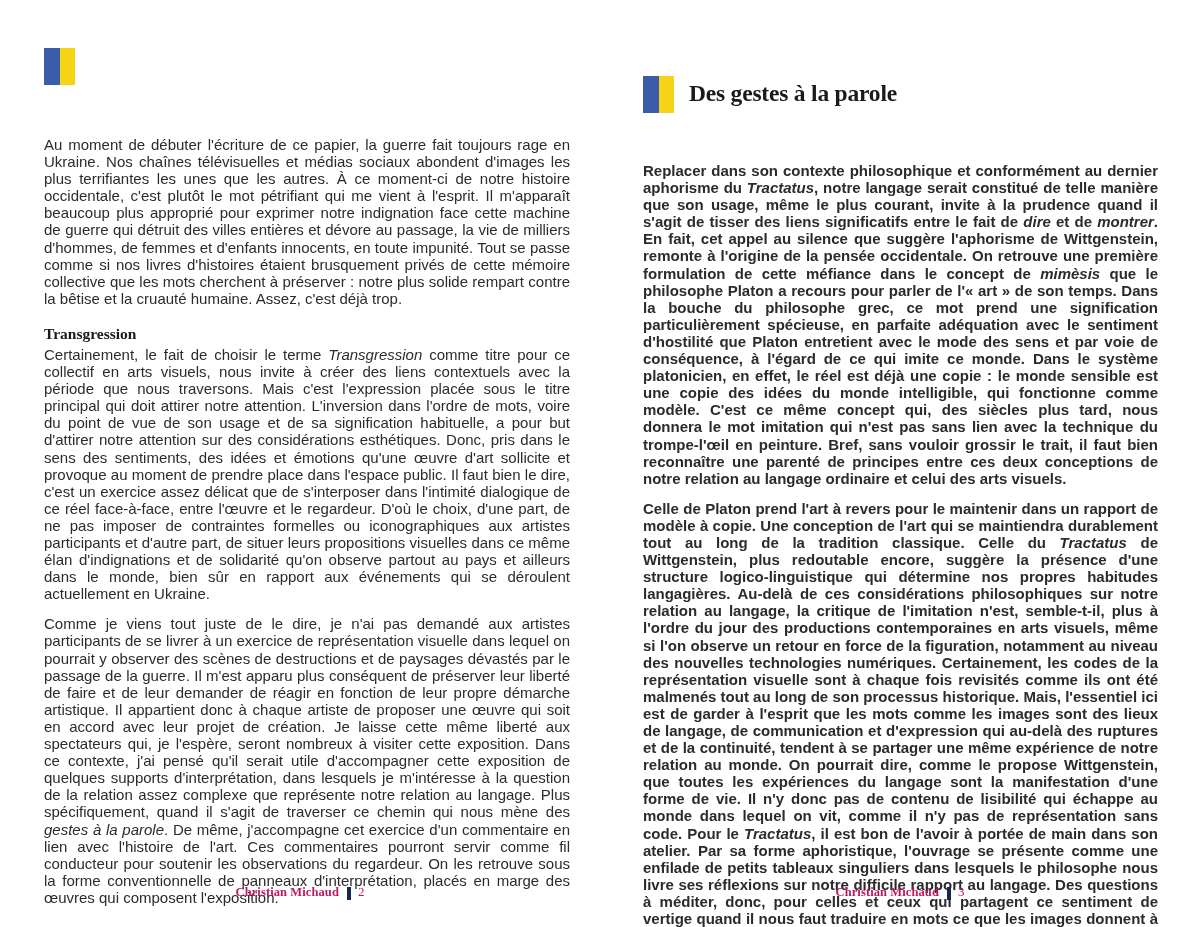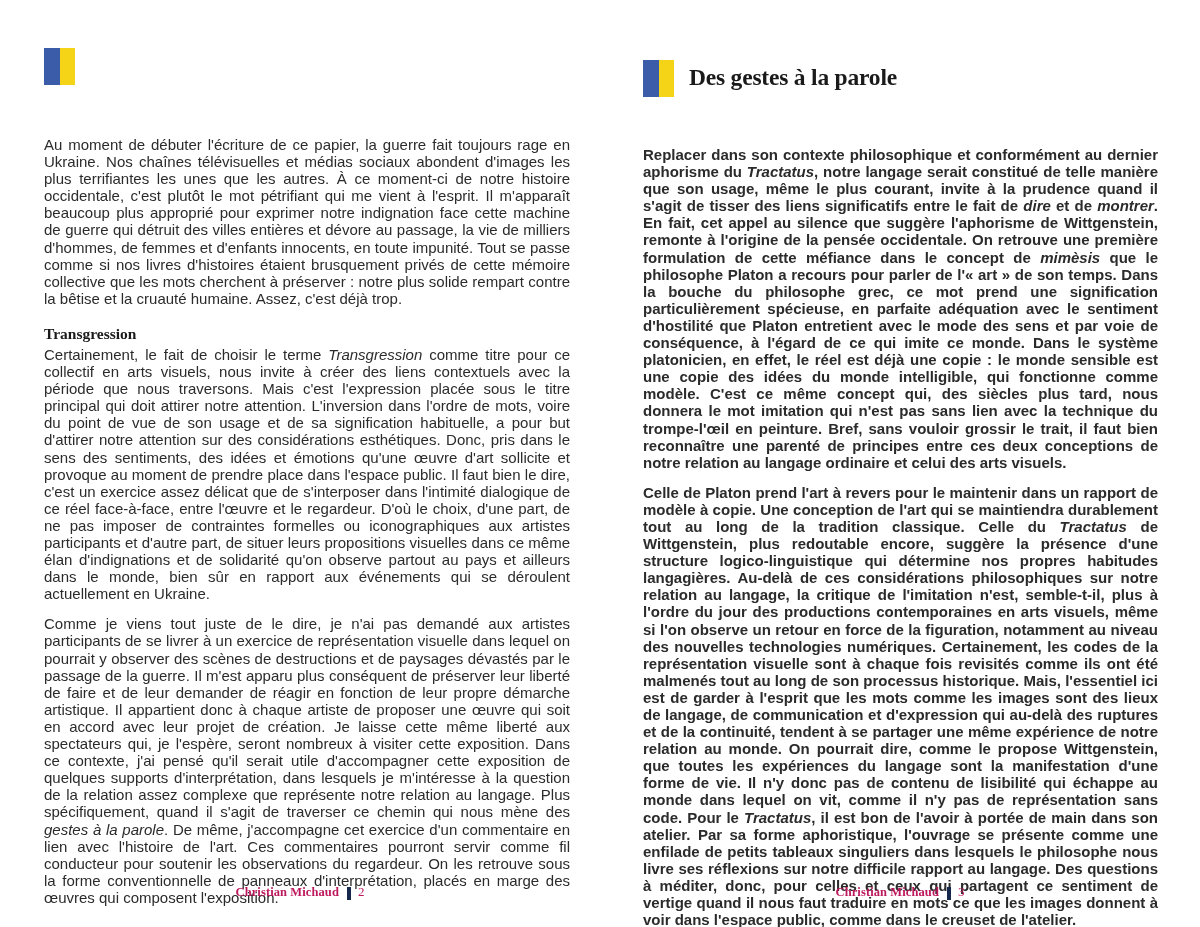--- a/index.html
+++ b/index.html
@@ -23,21 +23,21 @@
   }
 
   .page {
     position: relative;
     width: 600px;
     height: 927px;
     box-sizing: border-box;
   }
 
   .page-left  { padding: 0 30px 0 44px; }
-  .page-right { padding: 0 42px 0 43px; }
+  .page-right { padding: 16px 42px 0 43px; }
 
   
   .chapter-header {
     display: flex;
     align-items: flex-start;
     padding-top: 46px;
     min-height: 62px;
   }
   .chapter-header.centered { align-items: center; }
 

